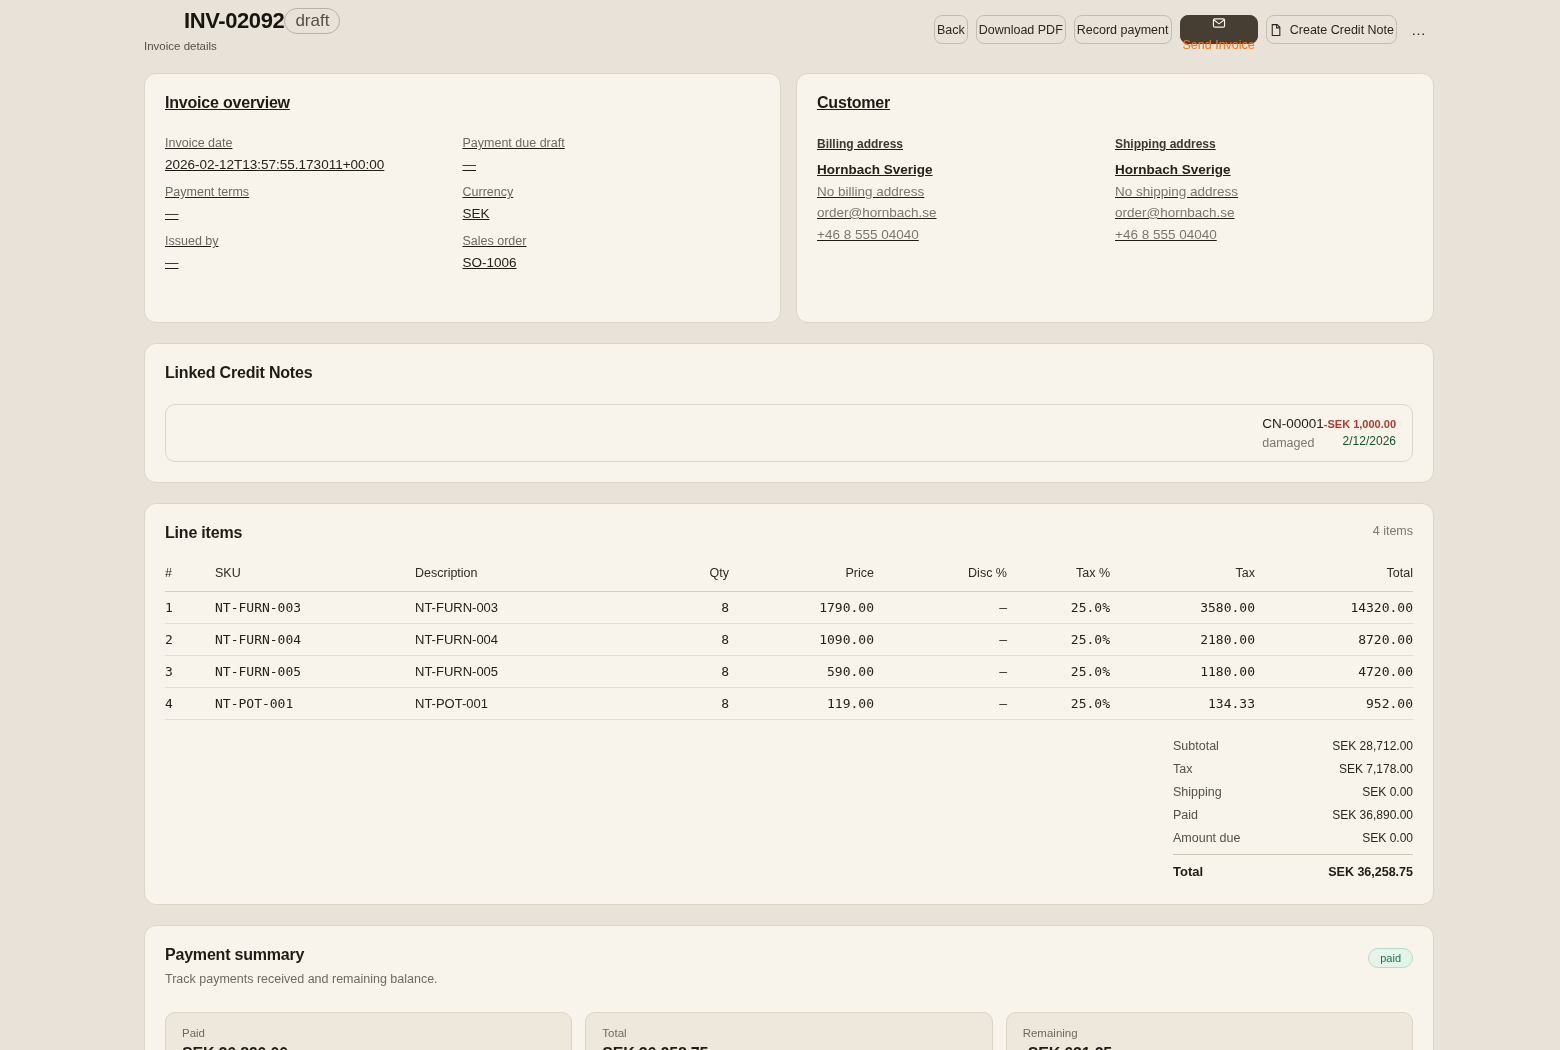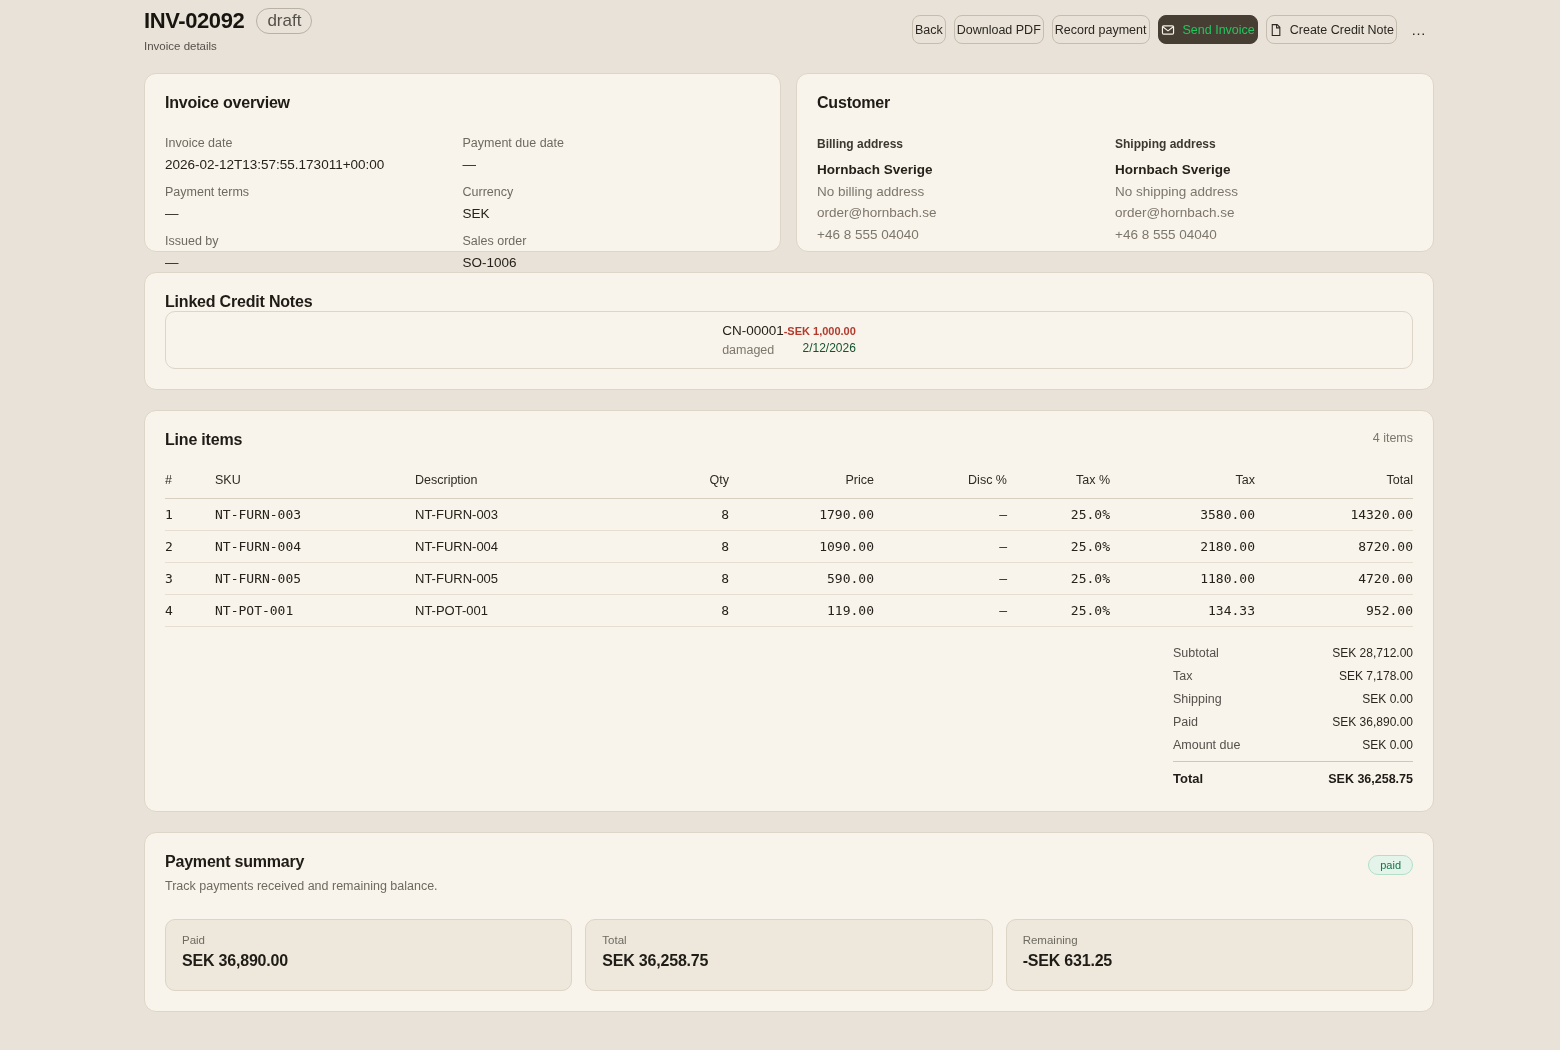--- a/index.html
+++ b/index.html
@@ -7,66 +7,66 @@
     width: 1560px; height: 1050px; overflow: hidden;
     background: #e9e2d8;
     font-family: "Liberation Sans", sans-serif;
     color: #1f1b16;
     -webkit-font-smoothing: antialiased;
   }
   .container { margin-left: 144px; width: 1290px; padding-top: 8px; }
 
   
   .page-header { display: flex; justify-content: space-between; align-items: flex-start; }
-  .title-row { display: flex; align-items: flex-end; gap: 12px; }
+  .title-row { display: flex; align-items: flex-end; gap: 0; margin-left: 40px; }
   .page-title { font-size: 22px; font-weight: bold; letter-spacing: -0.4px; color: #181510; }
   .status-pill {
     font-size: 17px; color: #55504a; border: 1px solid #b9b1a4;
     border-radius: 999px; padding: 2px 10px; background: transparent;
   }
   .page-subtitle { font-size: 11.5px; color: #55504a; margin-top: 6px; }
 
   .toolbar { display: flex; align-items: center; gap: 8px; margin-top: 7px; }
   .btn {
     display: inline-flex; align-items: center; gap: 8px;
     height: 29px; padding: 0 2px; font-size: 12.5px;
     font-family: "Liberation Sans", sans-serif;
     border: 1px solid #c6bdaf; border-radius: 8px;
     background: transparent; color: #2b2720; cursor: pointer; white-space: nowrap;
   }
-  .btn.primary { background: #473e33; border-color: #473e33; color: #22c55e; }
+  .btn.primary { background: #473e33; border-color: #473e33; color: #f97316; flex-direction: column; }
   .btn.ghost { border: none; padding: 0 6px; font-size: 15px; letter-spacing: 2px; color: #2b2720; }
   .btn svg { display: block; }
 
   
   .card {
     background: #f8f4eb; border: 1px solid #ddd5c7; border-radius: 12px;
     padding: 20px;
   }
   .card-title { font-size: 16px; font-weight: bold; color: #1f1b16; letter-spacing: -0.2px; }
 
   .row1 { display: grid; grid-template-columns: 637px 638px; gap: 15px; margin-top: 21px; }
-  .row1 .card { height: 179px; }
+  .row1 .card { height: 250px; text-decoration: underline; }
 
   
   .field-grid { display: grid; grid-template-columns: 1fr 1fr; margin-top: 24px; row-gap: 13px; }
   .field-label { font-size: 12.5px; color: #6f6a60; }
   .field-value { font-size: 13.5px; color: #26221b; margin-top: 7px; }
 
   
   .addr-grid { display: grid; grid-template-columns: 1fr 1fr; margin-top: 25px; }
   .addr-label { font-size: 12px; font-weight: bold; color: #3c372f; }
   .addr-name { font-size: 13.5px; font-weight: bold; color: #26221b; margin-top: 11px; }
   .addr-line { font-size: 13.5px; color: #7d766c; margin-top: 6.5px; }
 
   
   .section { margin-top: 20px; }
   .cn-item {
-    border: 1px solid #ddd5c7; border-radius: 10px;
-    padding: 11px 16px; display: flex; justify-content: center; align-items: center;
+    margin-top: 22px; border: 1px solid #ddd5c7; border-radius: 10px;
+    padding: 11px 16px; display: flex; justify-content: flex-end; align-items: center;
     cursor: pointer;
   }
   .cn-id { font-size: 13.5px; color: #26221b; }
   .cn-reason { font-size: 12.5px; color: #7d766c; margin-top: 5px; }
   .cn-amount { font-size: 11px; font-weight: bold; color: #b23a2d; text-align: right; }
   .cn-date { font-size: 12px; color: #14532d; margin-top: 4px; text-align: right; }
 
   
   .li-head { display: flex; justify-content: space-between; align-items: flex-start; }
   .li-count { font-size: 12.5px; color: #7d766c; }
@@ -150,21 +150,21 @@
 
   <div class="row1">
     <div class="card">
       <div class="card-title">Invoice overview</div>
       <div class="field-grid">
         <div>
           <div class="field-label">Invoice date</div>
           <div class="field-value">2026-02-12T13:57:55.173011+00:00</div>
         </div>
         <div>
-          <div class="field-label">Payment due date</div>
+          <div class="field-label">Payment due draft</div>
           <div class="field-value">—</div>
         </div>
         <div>
           <div class="field-label">Payment terms</div>
           <div class="field-value">—</div>
         </div>
         <div>
           <div class="field-label">Currency</div>
           <div class="field-value">SEK</div>
         </div>

